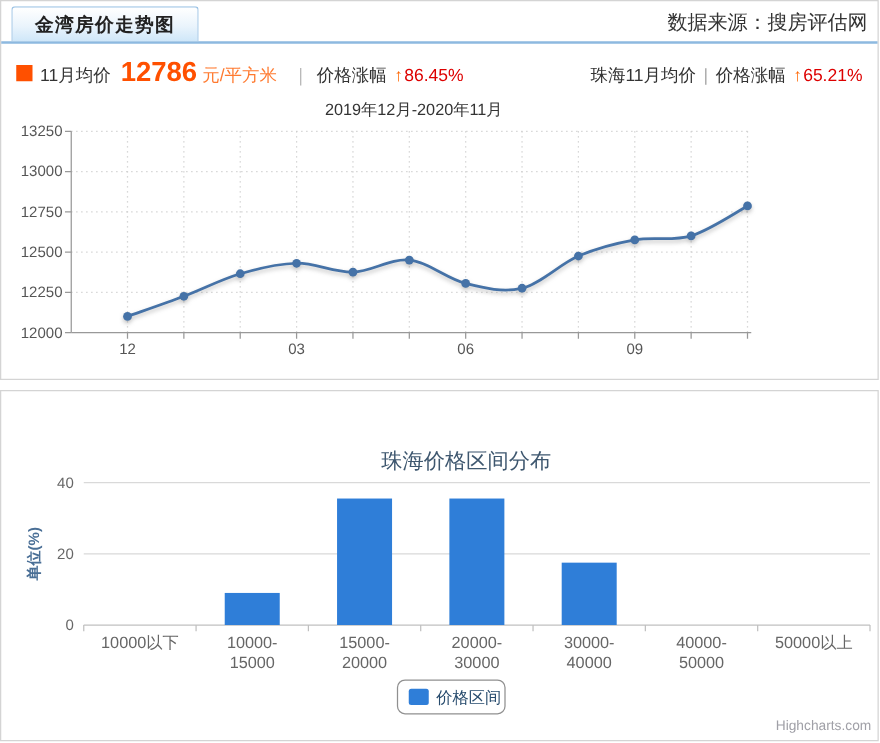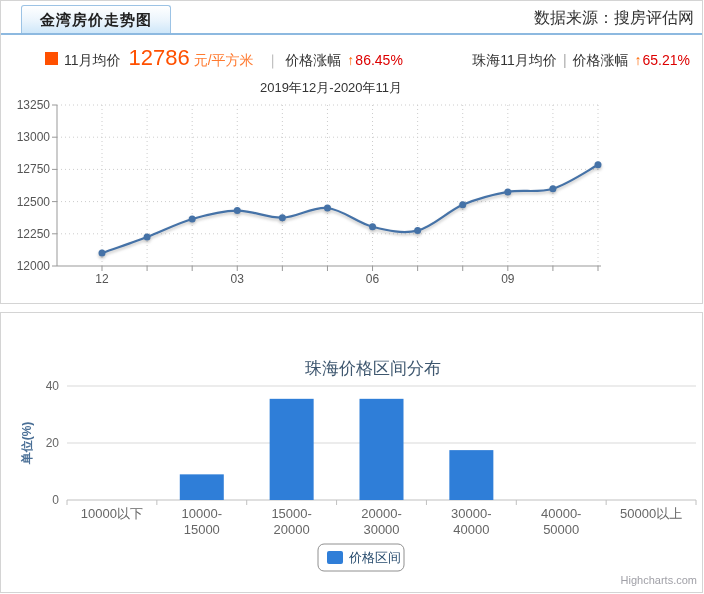--- a/index.html
+++ b/index.html
@@ -6,29 +6,29 @@
   body{width:704px;height:594px;position:relative;overflow:hidden;
        font-family:"Liberation Sans",sans-serif;}
   .panel{position:absolute;left:0;width:703px;box-sizing:border-box;
          border:1px solid #d4d4d4;background:#fff;}
   #panel-trend{top:0;height:304px;}
   #panel-dist{top:312px;height:281px;}
   .panel-header{position:relative;height:32px;border-bottom:2px solid #8db9e0;z-index:2;}
   .tab{position:absolute;left:8px;top:4px;bottom:0;padding:5px 18px 12px;
        border:1px solid #9cc3e5;border-bottom:none;border-radius:3px 3px 0 0;
        background:linear-gradient(180deg,#ffffff 0%,#eaf4fc 55%,#cfe7f9 100%);
-       font-size:15px;font-weight:bold;color:#222;letter-spacing:1px;margin-left:12px;}
+       font-size:15px;font-weight:bold;color:#222;letter-spacing:1px;}
   .source{position:absolute;right:8px;top:7px;font-size:16px;color:#333;}
   .stats-row{position:absolute;top:44px;left:12px;right:12px;display:flex;
              justify-content:space-between;align-items:baseline;z-index:2;}
   .stats-left,.stats-right{display:flex;align-items:baseline;white-space:nowrap;}
-  .stats-left{font-size:14px;color:#333;margin-left:32px;}
+  .stats-left{font-size:14px;color:#333;}
   .stats-right{font-size:14px;color:#333;}
   .bullet{width:13px;height:13px;display:inline-block;align-self:center;margin-right:6px;}
-  .big-price{font-size:22px;font-weight:normal;margin:0 4px 0 8px;text-align:right;}
+  .big-price{font-size:22px;font-weight:bold;margin:0 4px 0 8px;text-align:right;}
   .unit{margin-right:6px;}
   .sep{color:#aaa;margin:0 6px;}
   .arrow{font-weight:bold;margin:0 1px 0 6px;}
   .chg{}
   svg.chart{position:absolute;left:0;top:0;z-index:1;}
   text{font-family:"Liberation Sans",sans-serif;}
 </style>
 </head>
 <body>
 

